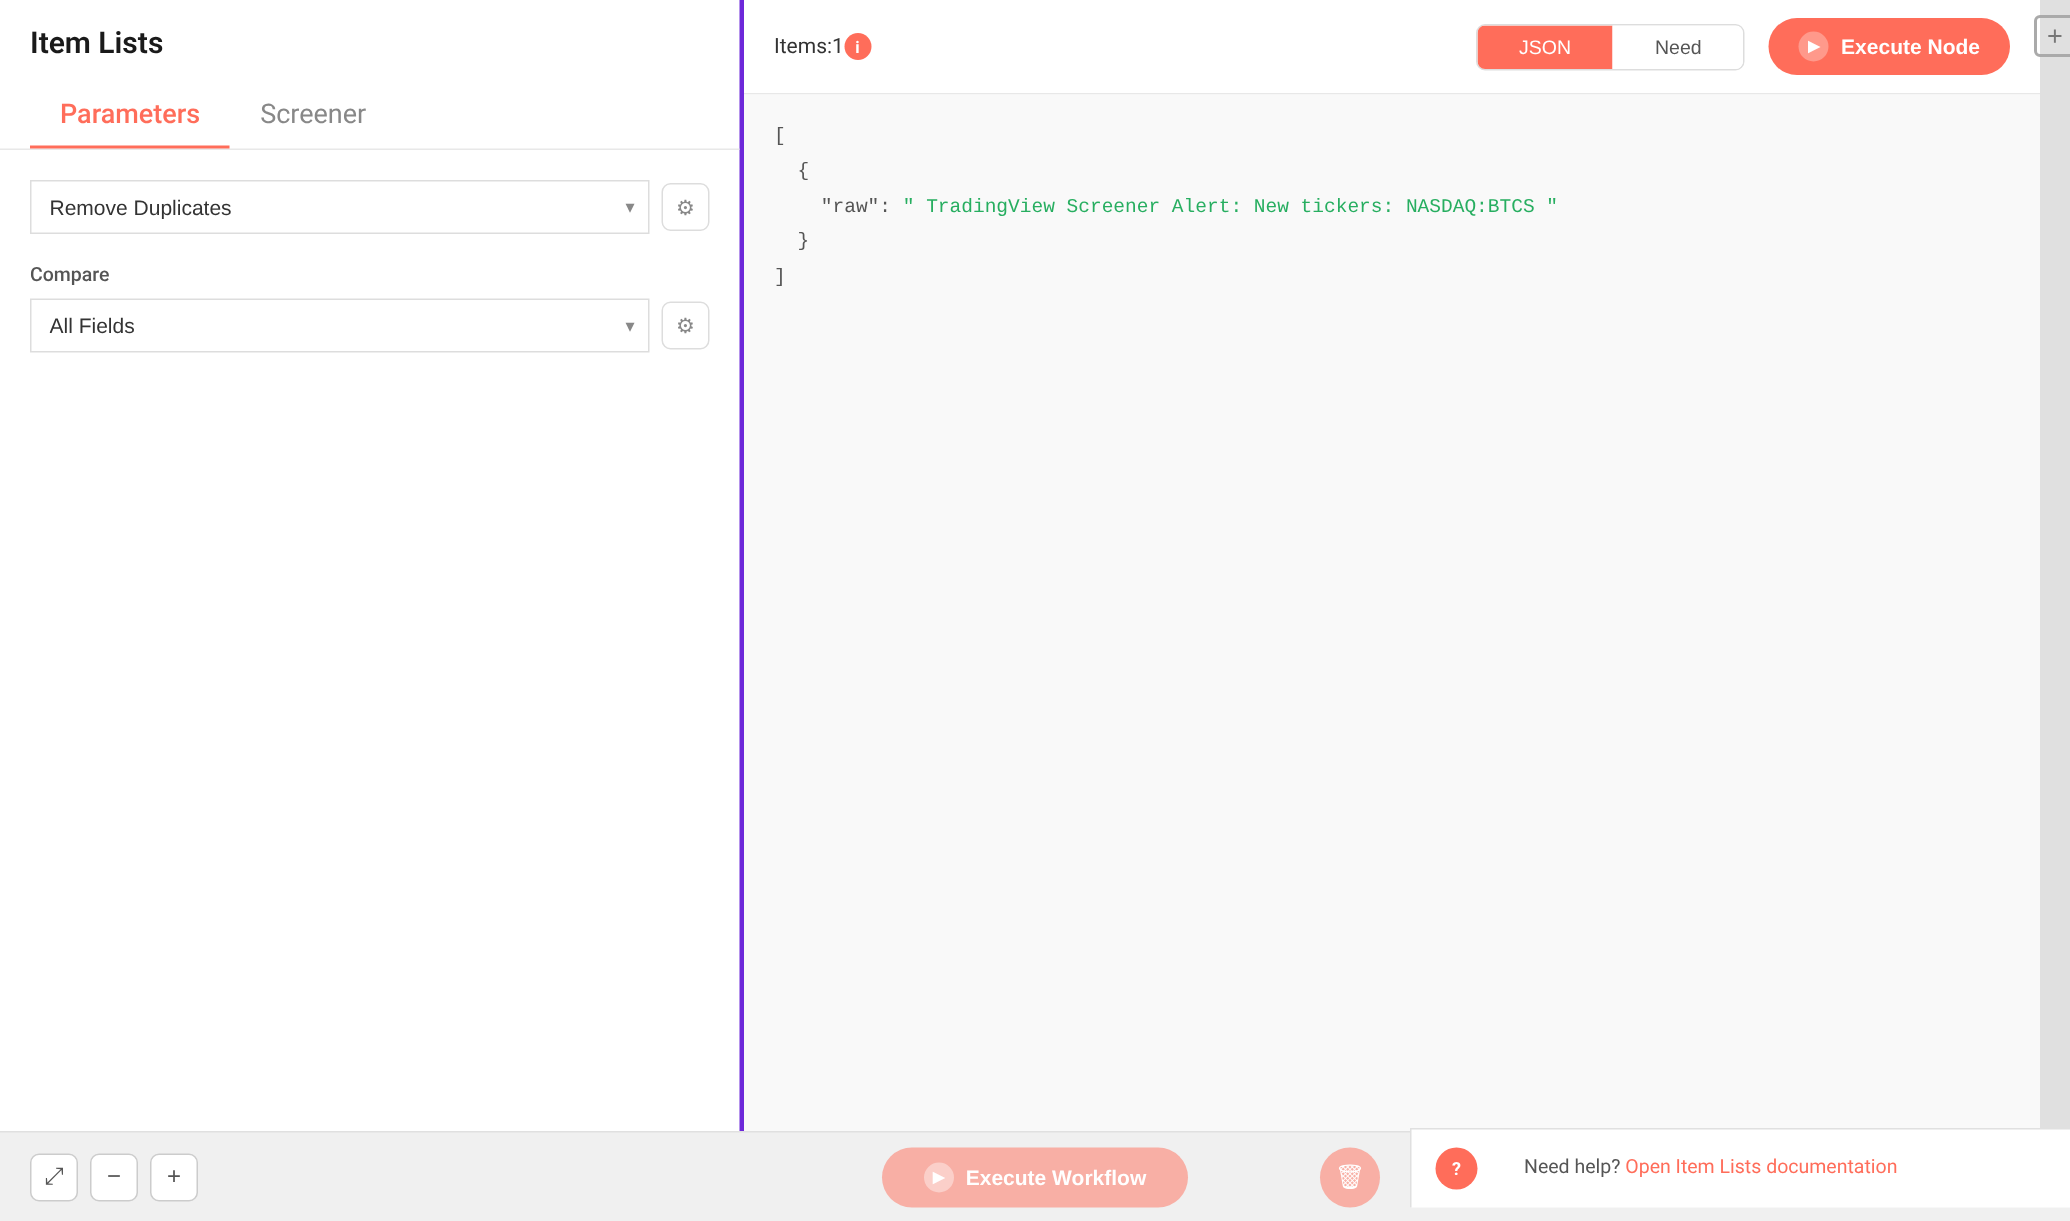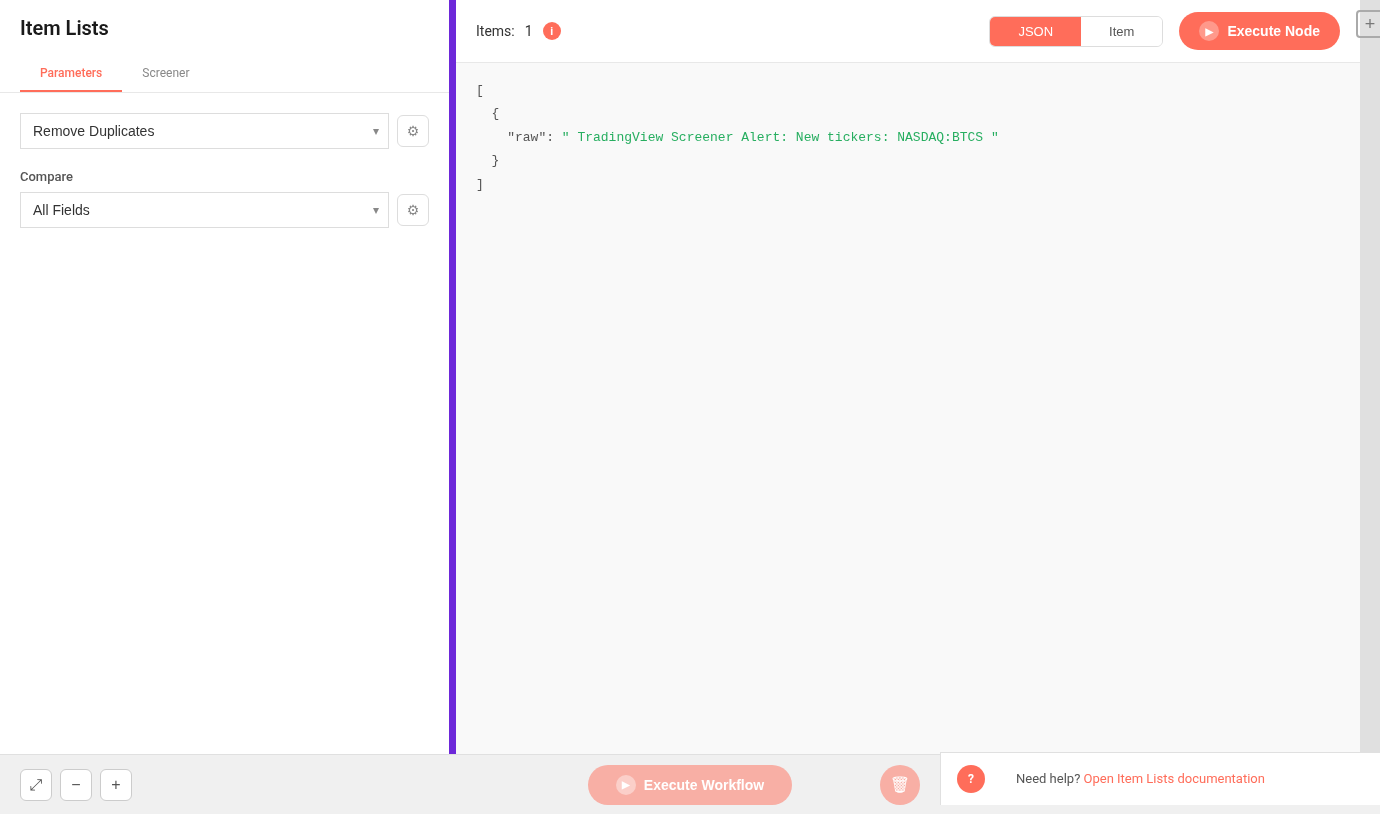--- a/index.html
+++ b/index.html
@@ -14,25 +14,25 @@
     }
 
     .main-container {
       display: flex;
       flex: 1;
       overflow: hidden;
     }
 
     
     .left-panel {
-      width: 456px;
+      width: 496px;
       background: #fff;
       display: flex;
       flex-direction: column;
-      border-right: 7px solid #6d28d9;
+      border-right: 3px solid #6d28d9;
       flex-shrink: 0;
     }
 
     .panel-header {
       padding: 16px 20px 0;
       border-bottom: 1px solid #e8e8e8;
     }
 
     .panel-title {
       font-size: 20px;
@@ -42,21 +42,21 @@
     }
 
     .tabs {
       display: flex;
       gap: 0;
     }
 
     .tab {
       padding: 10px 20px;
       cursor: pointer;
-      font-size: 12px;
+      font-size: 18px;
       color: #888;
       border-bottom: 2px solid transparent;
       transition: color 0.2s;
     }
 
     .tab.active {
       color: #ff6d5a;
       border-bottom: 2px solid #ff6d5a;
       font-weight: 500;
     }
@@ -143,21 +143,21 @@
       background: #fff;
       border-bottom: 1px solid #e8e8e8;
       gap: 16px;
     }
 
     .items-count {
       font-size: 14px;
       color: #333;
       display: flex;
       align-items: center;
-      gap: 10px;
+      gap: 0;
       flex: 1;
     }
 
     .info-badge {
       width: 18px;
       height: 18px;
       border-radius: 50%;
       background: #ff6d5a;
       color: #fff;
       font-size: 11px;
@@ -433,21 +433,21 @@
     <div class="right-header">
       <div class="items-count">
         <span>Items:</span>
         <span>1</span>
         <div class="info-badge">
           <span>i</span>
         </div>
       </div>
       <div class="view-toggle">
         <button class="view-btn active">JSON</button>
-        <button class="view-btn">Item</button>
+        <button class="view-btn">Need</button>
       </div>
       <button class="execute-node-btn">
         <div class="play-icon">▶</div>
         <span>Execute Node</span>
       </button>
     </div>
     <div class="json-content">
       <div><span class="json-bracket">[</span></div>
       <div><span class="json-bracket">&nbsp;&nbsp;{</span></div>
       <div>

